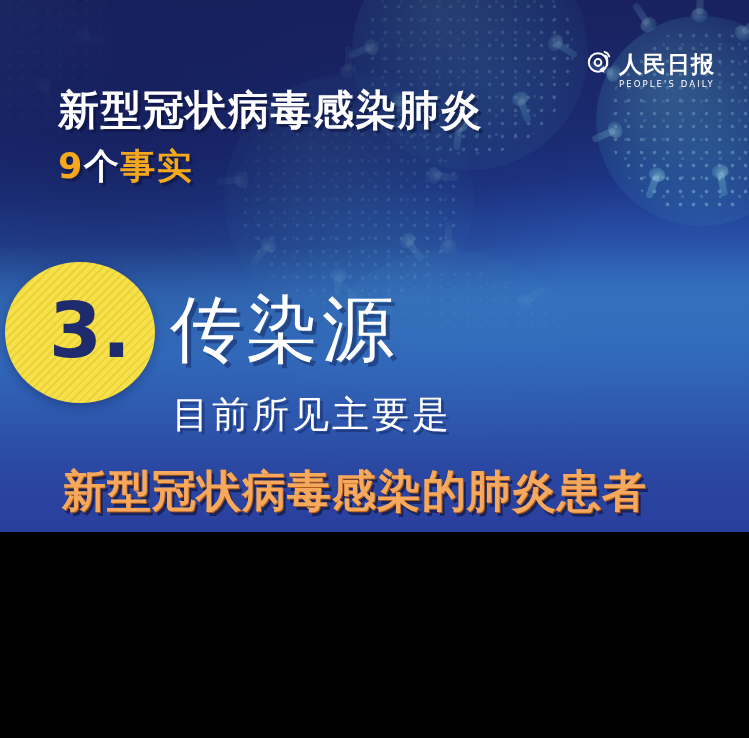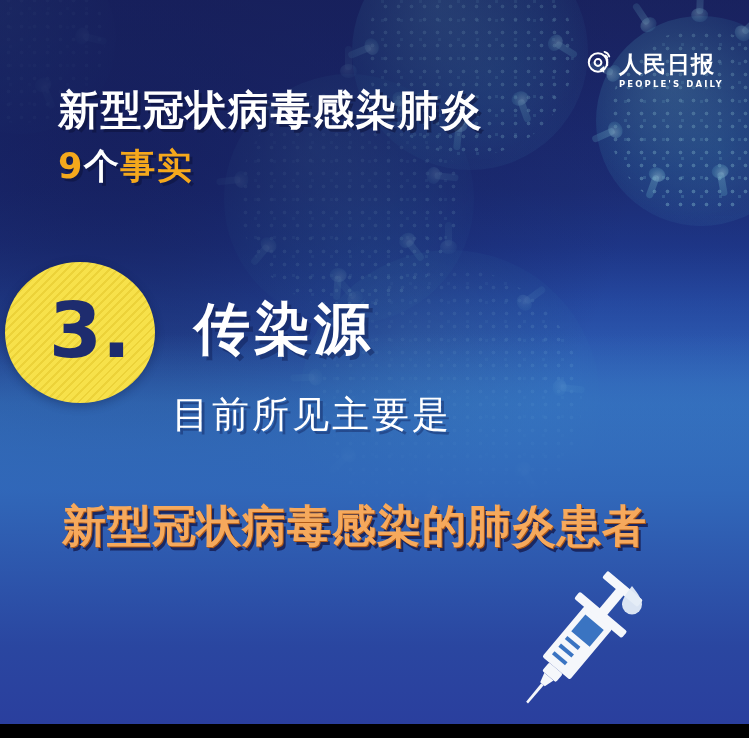--- a/index.html
+++ b/index.html
@@ -3,21 +3,21 @@
 <meta charset="utf-8">
 <style>
   html, body {
     margin: 0;
     padding: 0;
     background: #000;
   }
   #poster {
     position: relative;
     width: 749px;
-    height: 724px;
+    height: 532px;
     overflow: hidden;
     font-family: "DejaVu Sans", "Liberation Sans", sans-serif;
     
     background:
       linear-gradient(180deg,
         #1b2462 0%,
         #1c2a6e 14%,
         #1d2f77 26%,
         #1e3688 34%,
         #24459c 41%,
@@ -127,21 +127,21 @@
     font-weight: 700;
     letter-spacing: 1px;
     line-height: 24px;
     color: #ffffff;
     white-space: nowrap;
   }
   .logo-en {
     margin-top: 3px;
     font-size: 8.5px;
     letter-spacing: 2.1px;
-    font-weight: 700;
+    font-weight: 400;
     color: #ffffff;
     white-space: nowrap;
     padding-left: 33px;
   }
 
   
   .headline {
     position: absolute;
     left: 58px;
     top: 86px;
@@ -195,28 +195,27 @@
     line-height: 76px;
     letter-spacing: 0px;
     transform: translateX(10px) translateY(-2px);
   }
 
   
   .main-title {
     position: absolute;
     left: 170px;
     top: 298px;
-    font-size: 56px;
-    font-weight: 700;
+    font-size: 72px;
+    font-weight: 400;
     color: #ffffff;
     letter-spacing: 4px;
     line-height: 62px;
     white-space: nowrap;
     text-shadow: 4px 4px 0 rgba(16,28,82,0.45);
-    margin-left: 24px;
   }
 
   .sub-title {
     position: absolute;
     left: 172px;
     top: 393px;
     font-size: 37px;
     font-weight: 400;
     color: #ffffff;
     letter-spacing: 3px;
@@ -231,21 +230,20 @@
     top: 465px;
     font-size: 44px;
     font-weight: 900;
     color: #f6a95c;
     letter-spacing: 1px;
     line-height: 52px;
     white-space: nowrap;
     text-shadow:
       1px 1px 0 #b05a18,
       3px 4px 0 rgba(22,30,84,0.85);
-    margin-top: 35px;
   }
 
   
   .syringe-wrap {
     position: absolute;
     left: 508px;
     top: 556px;
     width: 150px;
     height: 160px;
   }

